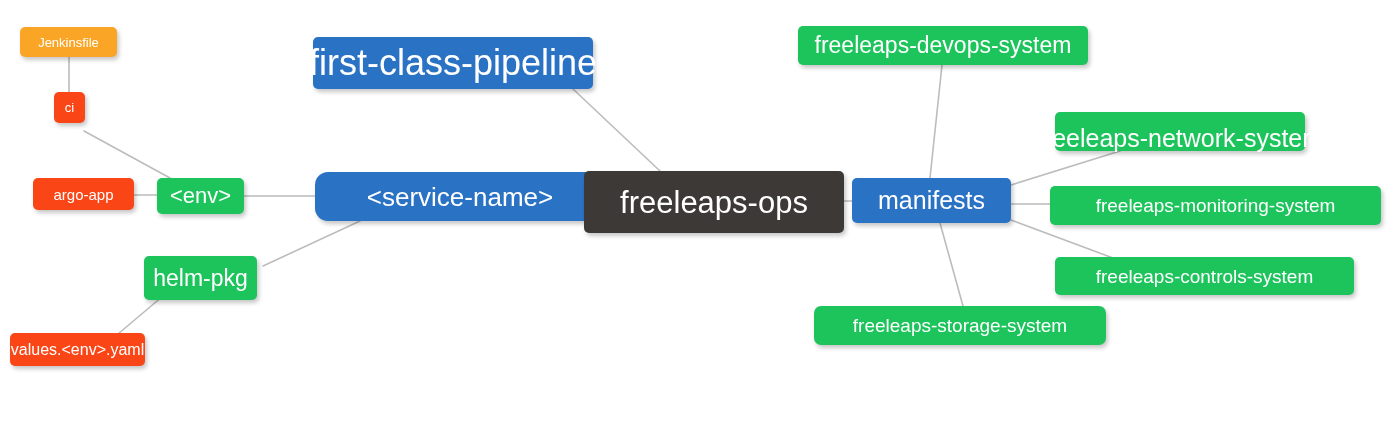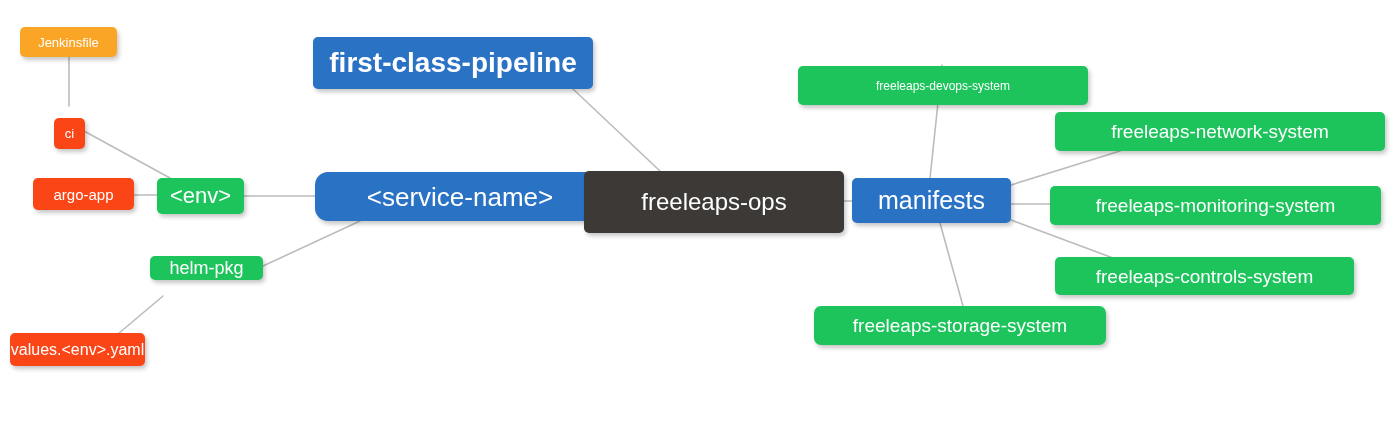--- a/index.html
+++ b/index.html
@@ -71,51 +71,51 @@
       <path d="M 1011 185 L 1120 151" stroke="#bcbcbc" stroke-width="1.6" fill="none" stroke-linecap="round"></path>
       <path d="M 1011 204 L 1050 204" stroke="#bcbcbc" stroke-width="1.6" fill="none" stroke-linecap="round"></path>
       <path d="M 1011 220 L 1113 258" stroke="#bcbcbc" stroke-width="1.6" fill="none" stroke-linecap="round"></path>
       <path d="M 940 223 L 963 306" stroke="#bcbcbc" stroke-width="1.6" fill="none" stroke-linecap="round"></path>
     </svg>
 
   <div id="node-layer">
       <div class="node c-orange" style="left: 20px; top: 27px; width: 97px; height: 30px; font-size: 13px;">
         <span class="node-label">Jenkinsfile</span>
       </div>
-      <div class="node c-red" style="left: 54px; top: 118px; width: 31px; height: 31px; font-size: 13px;">
+      <div class="node c-red" style="left: 54px; top: 92px; width: 31px; height: 31px; font-size: 13px;">
         <span class="node-label">ci</span>
       </div>
       <div class="node c-red" style="left: 33px; top: 178px; width: 101px; height: 32px; font-size: 15px;">
         <span class="node-label">argo-app</span>
       </div>
       <div class="node c-green" style="left: 157px; top: 178px; width: 87px; height: 36px; font-size: 22px;">
         <span class="node-label">&lt;env&gt;</span>
       </div>
-      <div class="node c-green" style="left: 150px; top: 256px; width: 113px; height: 24px; font-size: 18px;">
+      <div class="node c-green" style="left: 144px; top: 256px; width: 113px; height: 44px; font-size: 23px;">
         <span class="node-label">helm-pkg</span>
       </div>
       <div class="node c-red" style="left: 10px; top: 333px; width: 135px; height: 33px; font-size: 16px;">
         <span class="node-label">values.&lt;env&gt;.yaml</span>
       </div>
-      <div class="node c-blue" style="left: 313px; top: 37px; width: 280px; height: 52px; font-size: 28px; font-weight: bold;">
+      <div class="node c-blue" style="left: 313px; top: 37px; width: 280px; height: 52px; font-size: 36px;">
         <span class="node-label">first-class-pipeline</span>
       </div>
       <div class="node c-blue" style="left: 315px; top: 172px; width: 290px; height: 49px; font-size: 26px; border-radius: 13px;">
         <span class="node-label">&lt;service-name&gt;</span>
       </div>
-      <div class="node c-root" style="left: 584px; top: 171px; width: 260px; height: 62px; font-size: 24px;">
+      <div class="node c-root" style="left: 584px; top: 171px; width: 260px; height: 62px; font-size: 31px;">
         <span class="node-label">freeleaps-ops</span>
       </div>
       <div class="node c-blue" style="left: 852px; top: 178px; width: 159px; height: 45px; font-size: 25px;">
         <span class="node-label">manifests</span>
       </div>
-      <div class="node c-green" style="left: 798px; top: 26px; width: 290px; height: 39px; font-size: 12px; margin-top: 40px;">
+      <div class="node c-green" style="left: 798px; top: 26px; width: 290px; height: 39px; font-size: 23px;">
         <span class="node-label">freeleaps-devops-system</span>
       </div>
-      <div class="node c-green" style="left: 1055px; top: 112px; width: 330px; height: 39px; font-size: 19px;">
+      <div class="node c-green" style="left: 1055px; top: 112px; width: 250px; height: 39px; font-size: 25px; align-items: flex-end;">
         <span class="node-label">freeleaps-network-system</span>
       </div>
       <div class="node c-green" style="left: 1050px; top: 186px; width: 331px; height: 39px; font-size: 19px;">
         <span class="node-label">freeleaps-monitoring-system</span>
       </div>
       <div class="node c-green" style="left: 1055px; top: 257px; width: 299px; height: 38px; font-size: 19px;">
         <span class="node-label">freeleaps-controls-system</span>
       </div>
       <div class="node c-green" style="left: 814px; top: 306px; width: 292px; height: 39px; font-size: 19px; border-radius: 7px;">
         <span class="node-label">freeleaps-storage-system</span>

